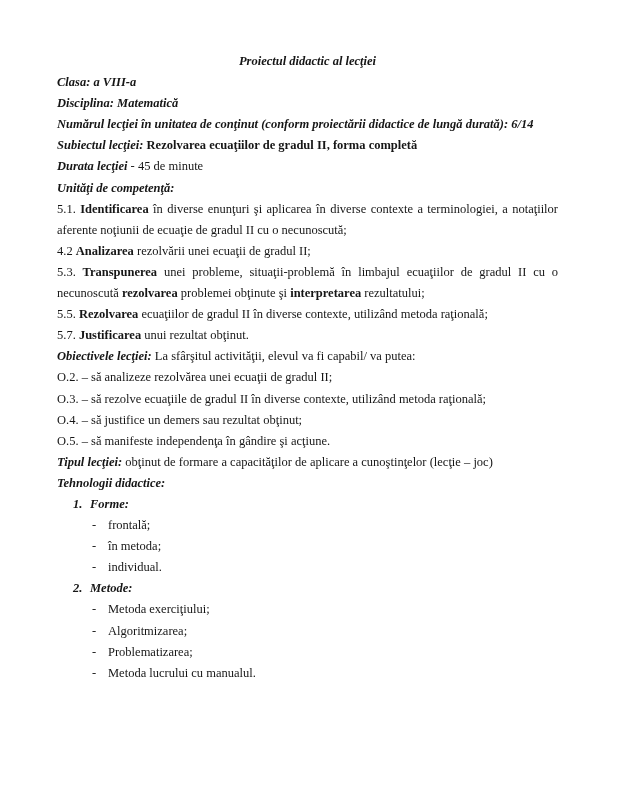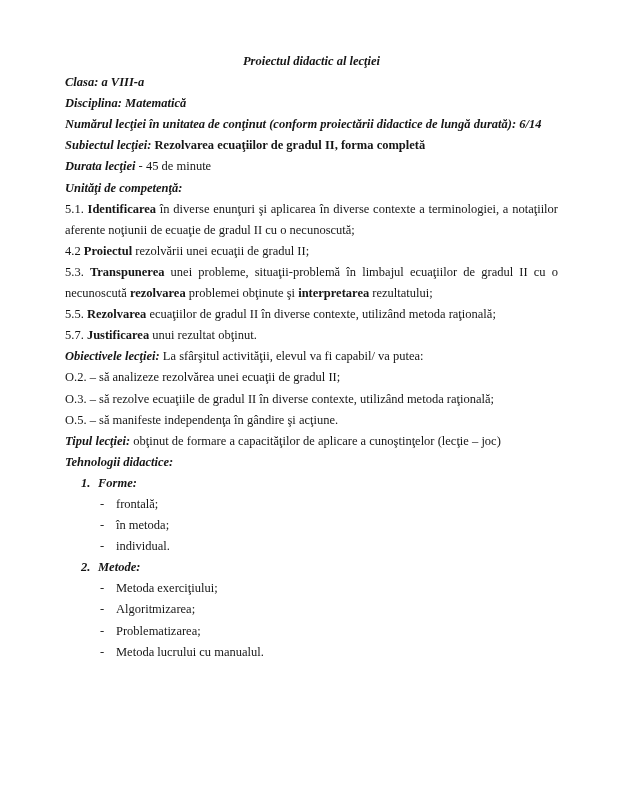--- a/index.html
+++ b/index.html
@@ -15,21 +15,20 @@
     width: 618px;
     height: 800px;
     background: #ffffff;
     padding: 51px 60px 0 57px;
   }
   p.line {
     font-size: 12.5px;
     line-height: 21.1px;
     text-align: justify;
     white-space: normal;
-    margin-left: 8px;
   }
   p.title { text-align: center; }
   p.num { position: relative; padding-left: 33px; text-align: left; }
   p.num .marker {
     position: absolute; left: 16px;
     font-weight: bold; font-style: italic;
   }
   p.dash { position: relative; padding-left: 51px; text-align: left; }
   p.dash .marker { position: absolute; left: 35px; }
   span.b { font-weight: bold; }
@@ -41,27 +40,28 @@
 <div class="page">
   <div>
       <p class="line title"><span class="b i">Proiectul didactic al lecţiei</span></p>
       <p class="line para"><span class="b i">Clasa: a VIII-a</span></p>
       <p class="line para"><span class="b i">Disciplina: Matematică</span></p>
       <p class="line para"><span class="b i">Numărul lecţiei în unitatea de conţinut (conform proiectării didactice de lungă durată): 6/14</span></p>
       <p class="line para"><span class="b i">Subiectul lecţiei:</span><span class="b "> Rezolvarea ecuaţiilor de gradul II, forma completă</span></p>
       <p class="line para"><span class="b i">Durata lecţiei</span><span class=""> - 45 de minute</span></p>
       <p class="line para"><span class="b i">Unităţi de competenţă:</span></p>
       <p class="line para"><span class="">5.1. </span><span class="b ">Identificarea</span><span class=""> în diverse enunţuri şi aplicarea în diverse contexte a terminologiei, a notaţiilor aferente noţiunii de ecuaţie de gradul II cu o necunoscută;</span></p>
-      <p class="line para"><span class="">4.2 </span><span class="b ">Proiectul</span><span class=""> rezolvării unei ecuaţii de gradul II;</span></p>
+      <p class="line para"><span class="">4.2 </span><span class="b ">Analizarea</span><span class=""> rezolvării unei ecuaţii de gradul II;</span></p>
       <p class="line para"><span class="">5.3. </span><span class="b ">Transpunerea</span><span class=""> unei probleme, situaţii-problemă în limbajul ecuaţiilor de gradul II cu o necunoscută </span><span class="b ">rezolvarea</span><span class=""> problemei obţinute şi </span><span class="b ">interpretarea</span><span class=""> rezultatului;</span></p>
       <p class="line para"><span class="">5.5. </span><span class="b ">Rezolvarea</span><span class=""> ecuaţiilor de gradul II în diverse contexte, utilizând metoda raţională;</span></p>
       <p class="line para"><span class="">5.7. </span><span class="b ">Justificarea</span><span class=""> unui rezultat obţinut.</span></p>
       <p class="line para"><span class="b i">Obiectivele lecţiei:</span><span class=""> La sfârşitul activităţii, elevul va fi capabil/ va putea:</span></p>
       <p class="line para"><span class="">O.2. – să analizeze rezolvărea unei ecuaţii de gradul II;</span></p>
       <p class="line para"><span class="">O.3. – să rezolve ecuaţiile de gradul II în diverse contexte, utilizând metoda raţională;</span></p>
+      <p class="line para"><span class="">O.4. – să justifice un demers sau rezultat obţinut;</span></p>
       <p class="line para"><span class="">O.5. – să manifeste independenţa în gândire şi acţiune.</span></p>
       <p class="line para"><span class="b i">Tipul lecţiei:</span><span class=""> obţinut de formare a capacităţilor de aplicare a cunoştinţelor (lecţie – joc)</span></p>
       <p class="line para"><span class="b i">Tehnologii didactice:</span></p>
       <p class="line num"><span class="marker">1.</span><span class="b i">Forme:</span></p>
       <p class="line dash"><span class="marker">-</span><span class="">frontală;</span></p>
       <p class="line dash"><span class="marker">-</span><span class="">în metoda;</span></p>
       <p class="line dash"><span class="marker">-</span><span class="">individual.</span></p>
       <p class="line num"><span class="marker">2.</span><span class="b i">Metode:</span></p>
       <p class="line dash"><span class="marker">-</span><span class="">Metoda exerciţiului;</span></p>
       <p class="line dash"><span class="marker">-</span><span class="">Algoritmizarea;</span></p>

